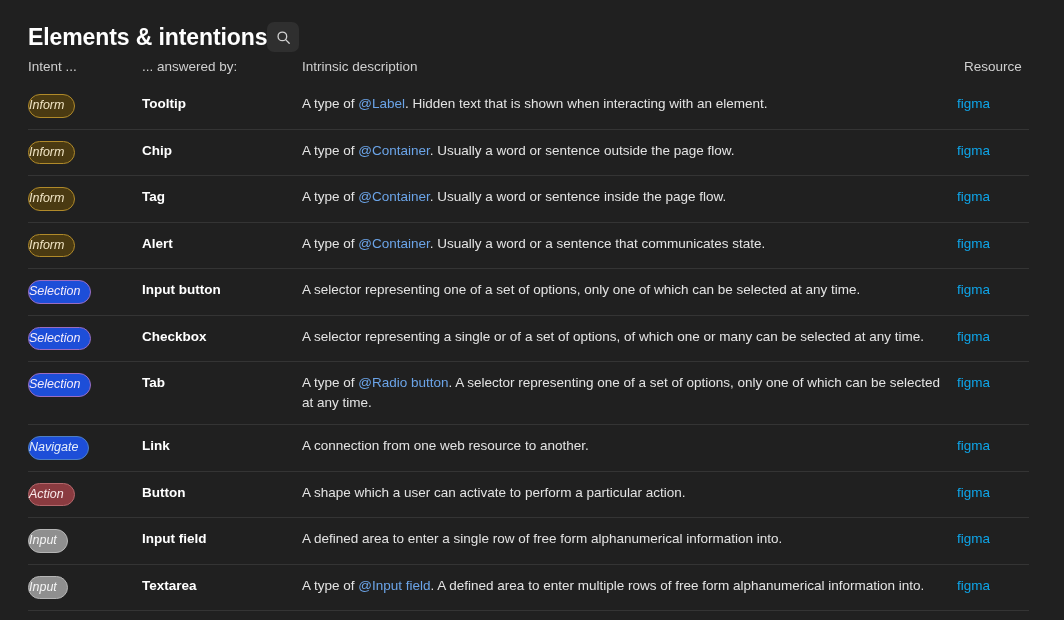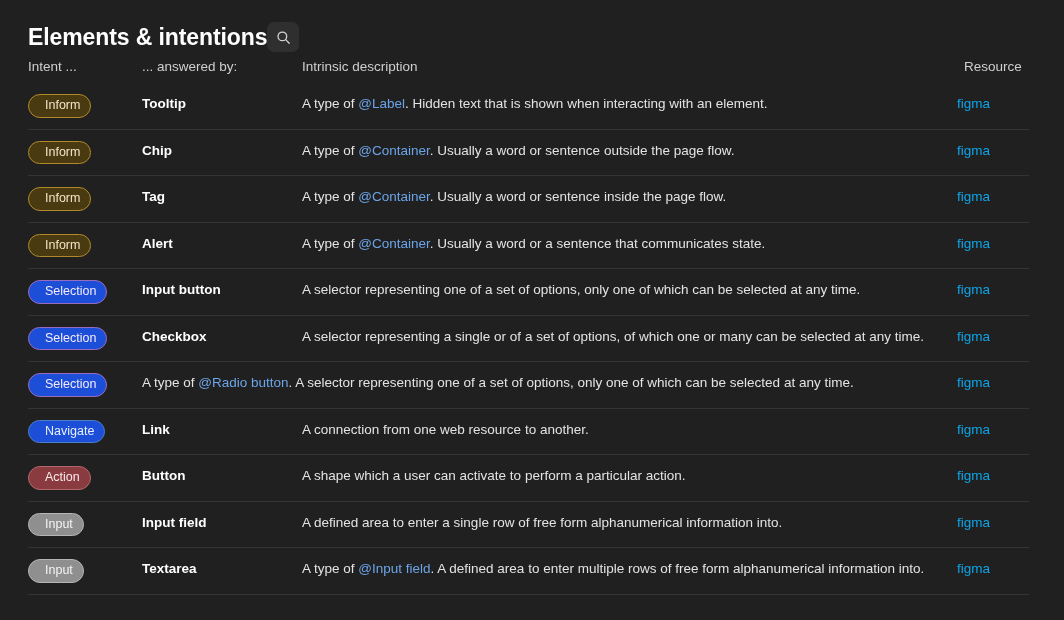--- a/index.html
+++ b/index.html
@@ -127,27 +127,28 @@
     text-decoration: none;
     cursor: pointer;
     text-align: center;
   }
 
   
   .pill {
     display: inline-block;
     font-size: 12.5px;
     line-height: 1;
-    padding: 4px 10px 5px 16px;
+    padding: 4px 10px 5px 0;
     border-radius: 999px;
     border: 1px solid transparent;
     color: #f2f2f2;
     white-space: nowrap;
     cursor: pointer;
     user-select: none;
+    font-style: italic;
   }
   .pill-inform    { background: #4a3a12; border-color: #b08a2a; color: #f0e4c4; }
   .pill-selection { background: #1d4ed8; border-color: #9a6cc0; color: #f4ebfa; }
   .pill-navigate  { background: #1d4ed8; border-color: #4d7fc4; color: #e6eefa; }
   .pill-action    { background: #8a3b40; border-color: #b3676b; color: #f9e9ea; }
   .pill-input     { background: #8f8f8f; border-color: #b5b5b5; color: #f4f4f4; }
 </style>
 </head>
 <body>
 
@@ -186,20 +187,21 @@
           <div class="cell-resource"><a class="resource-link">figma</a></div>
         </div>
         <div class="row">
           <div class="cell-intent"><span class="pill pill-selection">Selection</span></div>
           <div class="cell-name">Checkbox</div>
           <div class="cell-descr"><span>A selector representing a single or of a set of options, of which one or many can be selected at any time.</span></div>
           <div class="cell-resource"><a class="resource-link">figma</a></div>
         </div>
         <div class="row">
           <div class="cell-intent"><span class="pill pill-selection">Selection</span></div>
+          <div class="cell-name">Tab</div>
           <div class="cell-descr"><span>A type of </span><a class="ref">@Radio button</a><span>. A selector representing one of a set of options, only one of which can be selected at any time.</span></div>
           <div class="cell-resource"><a class="resource-link">figma</a></div>
         </div>
         <div class="row">
           <div class="cell-intent"><span class="pill pill-navigate">Navigate</span></div>
           <div class="cell-name">Link</div>
           <div class="cell-descr"><span>A connection from one web resource to another.</span></div>
           <div class="cell-resource"><a class="resource-link">figma</a></div>
         </div>
         <div class="row">

